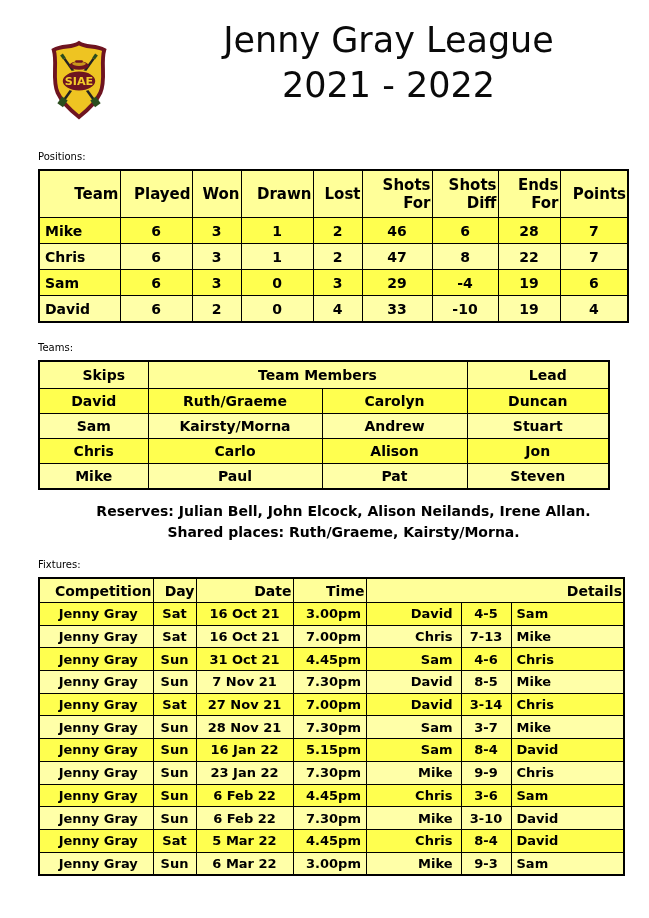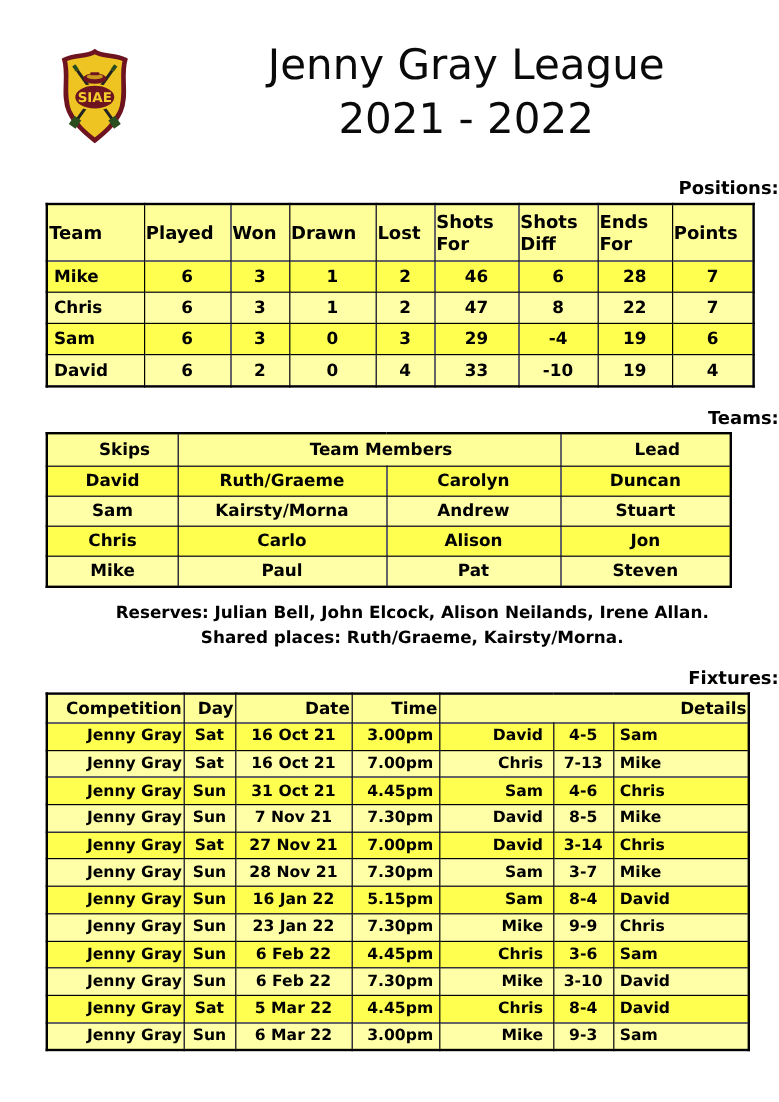--- a/index.html
+++ b/index.html
@@ -6,55 +6,55 @@
   body{
     width:649px;height:918px;overflow:hidden;
     font-family:"DejaVu Sans","Liberation Sans",sans-serif;
     color:#000;
   }
   .page{padding:0 0 0 38px;width:611px;}
 
   
   .hdr{position:relative;height:148px;}
   .logo{position:absolute;left:6px;top:38px;}
-  .title{margin-left:90px;padding-top:33px;text-align:center;
+  .title{margin-left:90px;padding-top:18px;text-align:center;
          font-size:35px;line-height:45px;color:#0a0a0a;}
 
   
-  .sec-label{font-weight:bold;font-size:15px;line-height:18px;margin:0 0 3px 0;text-align:right;}
+  .sec-label{font-weight:normal;font-size:10px;line-height:18px;margin:0 0 3px 0;}
 
   
   table{border-collapse:collapse;table-layout:fixed;}
   th,td{border:1px solid #000;font-weight:bold;overflow:hidden;white-space:nowrap;}
   table{border:2px solid #000;}
   th{background:#FFFF99;white-space:pre-line;}
   tbody tr:nth-child(odd) td{background:#FFFF4F;}
   tbody tr:nth-child(even) td{background:#FFFFA8;}
 
   
   .positions{width:589px;}
-  .positions th{height:44px;font-size:15px;text-align:left;vertical-align:middle;}
+  .positions th{height:44px;font-size:15px;text-align:right;vertical-align:middle;}
   .positions td{height:23px;font-size:14px;text-align:center;}
   .positions td:first-child{text-align:left;padding-left:5px;}
 
   
   .teams-sec{margin-top:16px;}
   .teams{width:570px;}
   .teams th{height:24px;font-size:14px;text-align:center;padding-left:21px;}
   .teams td{height:22px;font-size:14px;text-align:center;}
 
   
   .reserves{margin:11px 0 0 0;font-weight:bold;font-size:14px;line-height:21px;text-align:center;}
 
   
   .fixtures-sec{margin-top:13px;}
   .fixtures{width:585px;}
   .fixtures th{height:21px;font-size:14px;text-align:right;}
   .fixtures td{height:19.7px;font-size:13px;text-align:center;}
-  .fixtures td:nth-child(1){text-align:right;padding-left:5px;}
+  .fixtures td:nth-child(1){text-align:center;padding-left:5px;}
   .fixtures td:nth-child(4){text-align:center;padding-left:9px;}
   .fixtures td:nth-child(5){text-align:right;padding-right:8px;}
   .fixtures td:nth-child(7){text-align:left;padding-left:5px;}
 </style>
 </head>
 <body>
 
 <div class="page">
 
   <div class="hdr">

